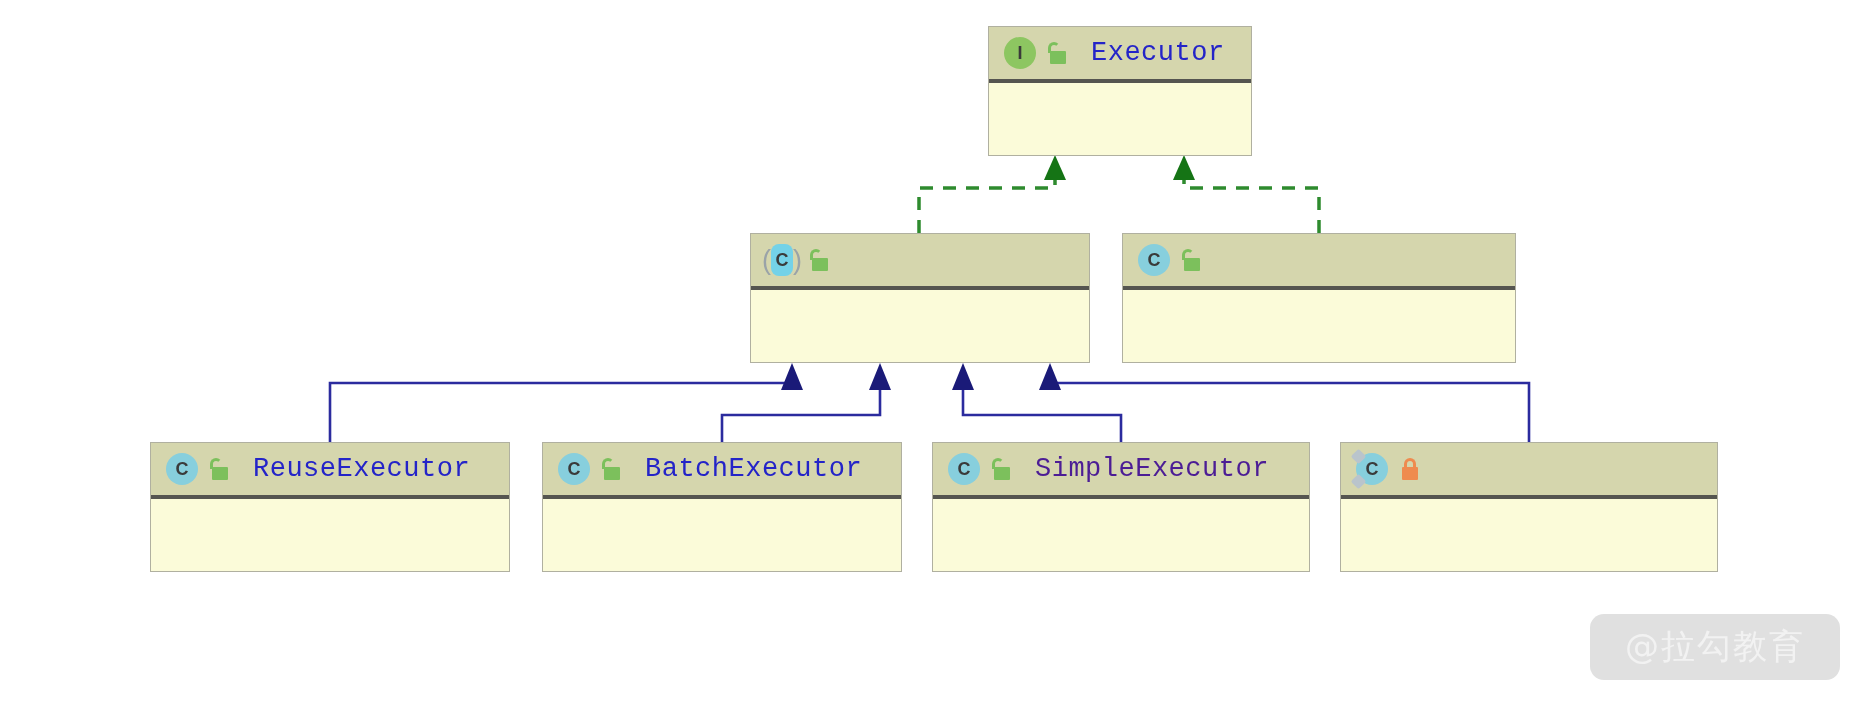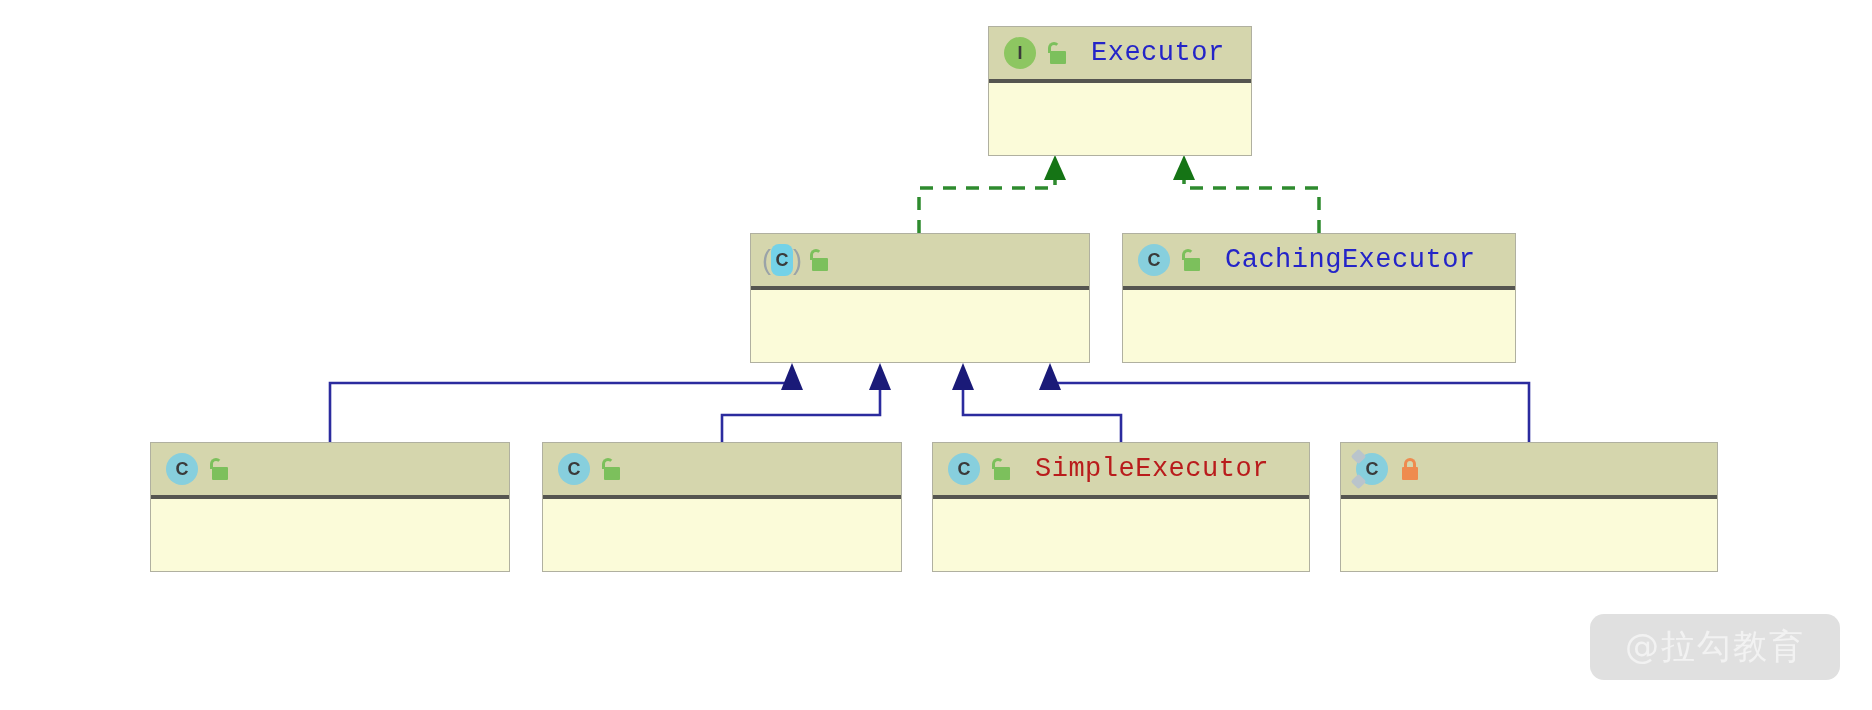--- a/index.html
+++ b/index.html
@@ -53,21 +53,21 @@
     background: #fbfbd9;
   }
   .uml-title {
     font-family: "Liberation Mono", "DejaVu Sans Mono", monospace;
     font-size: 27px;
     letter-spacing: 0.5px;
     color: #2424c8;
     margin-left: 22px;
   }
   .uml-title.dark {
-    color: #b91c1c;
+    color: #4c1d95;
   }
 
   
   .kind-icon {
     position: relative;
     width: 34px;
     height: 34px;
     flex: 0 0 34px;
     display: flex;
     align-items: center;
@@ -256,49 +256,50 @@
   <div class="uml-node" style="left:1122px; top:233px; width:394px; height:130px;">
     <div class="uml-header">
       <span class="kind-icon cls">
         <span class="kind-disc"></span>
         <span class="kind-letter">C</span>
       </span>
       <span class="lock-icon open">
         <span class="lock-shackle"></span>
           <span class="lock-body"></span>
       </span>
-      <span class="uml-title">CachingExecutor</span>
     </div>
     <div class="uml-body" style="height:70px;"></div>
   </div>
 
   <div class="uml-node" style="left:150px; top:442px; width:360px; height:130px;">
     <div class="uml-header">
       <span class="kind-icon cls">
         <span class="kind-disc"></span>
         <span class="kind-letter">C</span>
       </span>
       <span class="lock-icon open">
         <span class="lock-shackle"></span>
           <span class="lock-body"></span>
       </span>
+      <span class="uml-title">ReuseExecutor</span>
     </div>
     <div class="uml-body" style="height:70px;"></div>
   </div>
 
   <div class="uml-node" style="left:542px; top:442px; width:360px; height:130px;">
     <div class="uml-header">
       <span class="kind-icon cls">
         <span class="kind-disc"></span>
         <span class="kind-letter">C</span>
       </span>
       <span class="lock-icon open">
         <span class="lock-shackle"></span>
           <span class="lock-body"></span>
       </span>
+      <span class="uml-title">BatchExecutor</span>
     </div>
     <div class="uml-body" style="height:70px;"></div>
   </div>
 
   <div class="uml-node" style="left:932px; top:442px; width:378px; height:130px;">
     <div class="uml-header">
       <span class="kind-icon cls">
         <span class="kind-disc"></span>
         <span class="kind-letter">C</span>
       </span>

